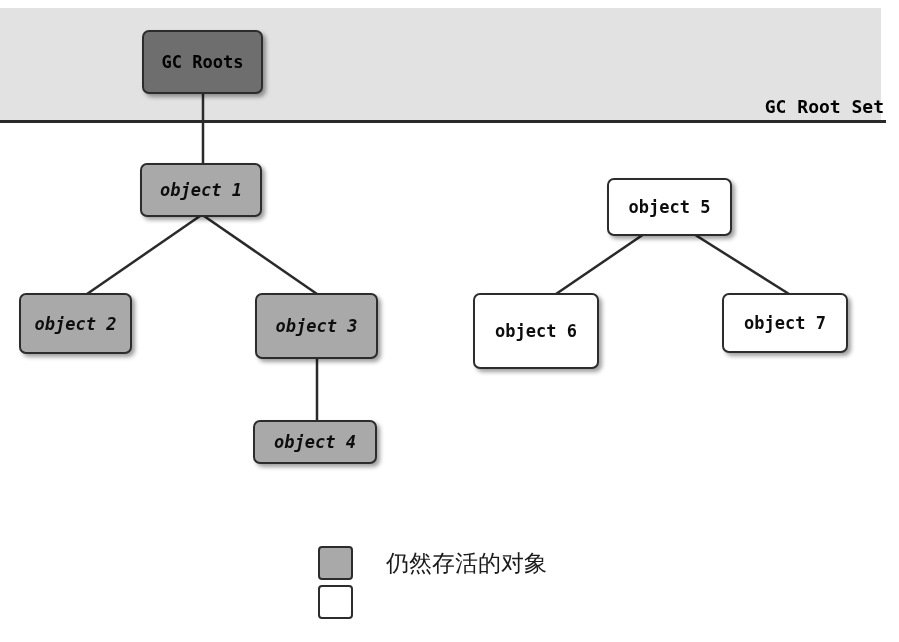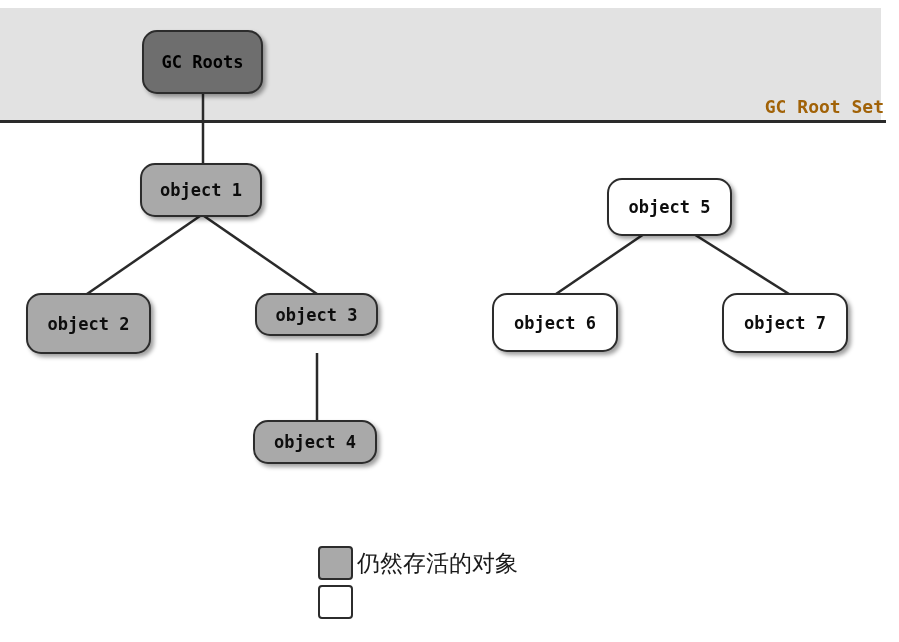--- a/index.html
+++ b/index.html
@@ -34,21 +34,21 @@
   }
   .gc-band-label {
     position: absolute;
     left: 750px;
     top: 96px;
     width: 134px;
     text-align: right;
     font-family: "DejaVu Sans Mono", monospace;
     font-size: 18px;
     font-weight: bold;
-    color: #a16207;
+    color: #000000;
     white-space: nowrap;
   }
   
   .edges {
     position: absolute;
     left: 0;
     top: 0;
     width: 899px;
     height: 642px;
   }
@@ -56,55 +56,55 @@
     stroke: var(--line, #2a2a2a);
     stroke-width: 2.5;
   }
   
   .node {
     position: absolute;
     display: flex;
     align-items: center;
     justify-content: center;
     border: 2.5px solid #2c2c2c;
-    border-radius: 15px;
+    border-radius: 7px;
     box-shadow: 3px 3px 4px rgba(0,0,0,0.38);
     font-family: "DejaVu Sans Mono", monospace;
     font-size: 17px;
     font-weight: bold;
     color: #0d0d0d;
     box-sizing: border-box;
     white-space: nowrap;
   }
   .node.root  { background: var(--root-fill, #6e6e6e); color: #000000; }
-  .node.alive { background: var(--alive-fill, #a9a9a9); }
+  .node.alive { background: var(--alive-fill, #a9a9a9); font-style: italic; }
   .node.dead  { background: var(--recyclable-fill, #ffffff); }
 
   .n-gc-roots { left: 142px; top: 30px;  width: 121px; height: 64px; }
   .n-object1  { left: 140px; top: 163px; width: 122px; height: 54px; }
-  .n-object2  { left: 26px;  top: 293px; width: 125px; height: 61px; }
-  .n-object3  { left: 255px; top: 293px; width: 123px; height: 43px; }
+  .n-object2  { left: 19px;  top: 293px; width: 113px; height: 61px; }
+  .n-object3  { left: 255px; top: 293px; width: 123px; height: 66px; }
   .n-object4  { left: 253px; top: 420px; width: 124px; height: 44px; }
   .n-object5  { left: 607px; top: 178px; width: 125px; height: 58px; }
-  .n-object6  { left: 492px; top: 293px; width: 126px; height: 59px; }
+  .n-object6  { left: 473px; top: 293px; width: 126px; height: 76px; }
   .n-object7  { left: 722px; top: 293px; width: 126px; height: 60px; text-align: right; }
 
   
   .legend {
     position: absolute;
     left: 318px;
     top: 546px;
     display: flex;
     flex-direction: column;
     gap: 5px;
   }
   .legend-row {
     display: flex;
     align-items: center;
-    gap: 4px;
+    gap: 33px;
   }
   .legend-swatch {
     width: 31px;
     height: 30px;
     border: 2.5px solid #2c2c2c;
     border-radius: 4px;
     box-sizing: content-box;
   }
   .legend-swatch.alive { background: var(--alive-fill, #a9a9a9); }
   .legend-swatch.dead  { background: var(--recyclable-fill, #ffffff); }

